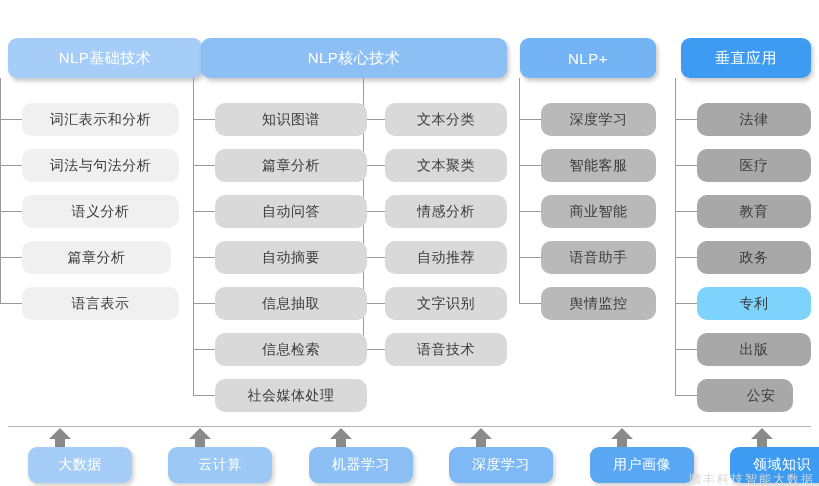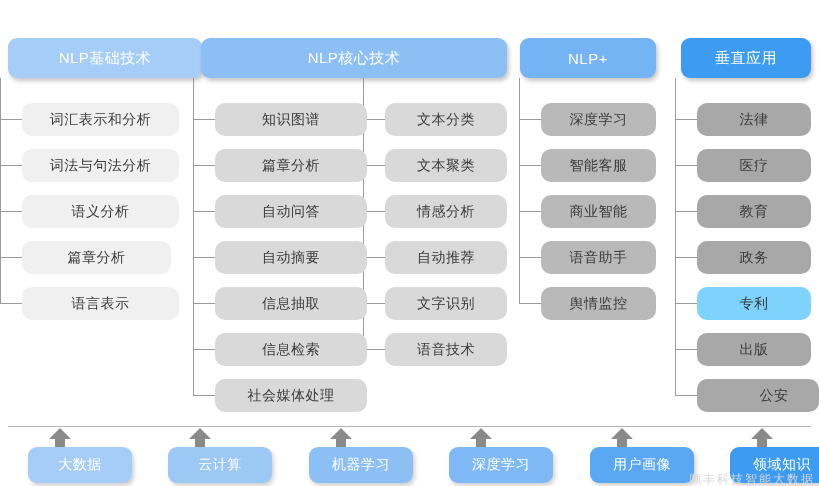--- a/index.html
+++ b/index.html
@@ -146,21 +146,21 @@
       <div class="item" style="left: 541px; top: 149px; width: 115px; background: rgb(185, 185, 185);">智能客服</div>
       <div class="item" style="left: 541px; top: 195px; width: 115px; background: rgb(185, 185, 185);">商业智能</div>
       <div class="item" style="left: 541px; top: 241px; width: 115px; background: rgb(185, 185, 185);">语音助手</div>
       <div class="item" style="left: 541px; top: 287px; width: 115px; background: rgb(185, 185, 185);">舆情监控</div>
       <div class="item" style="left: 697px; top: 103px; width: 114px; background: rgb(168, 168, 168);">法律</div>
       <div class="item" style="left: 697px; top: 149px; width: 114px; background: rgb(168, 168, 168);">医疗</div>
       <div class="item" style="left: 697px; top: 195px; width: 114px; background: rgb(168, 168, 168);">教育</div>
       <div class="item" style="left: 697px; top: 241px; width: 114px; background: rgb(168, 168, 168);">政务</div>
       <div class="item" style="left: 697px; top: 287px; width: 114px; background: #7dd3fc;">专利</div>
       <div class="item" style="left: 697px; top: 333px; width: 114px; background: rgb(168, 168, 168);">出版</div>
-      <div class="item" style="left: 697px; top: 379px; width: 122px; background: rgb(168, 168, 168); padding-left: 32px;">公安</div>
+      <div class="item" style="left: 697px; top: 379px; width: 96px; background: rgb(168, 168, 168); padding-left: 32px;">公安</div>
     </div>
 
   <div class="divider"></div>
 
   <div id="arrows-layer">
       <div class="arrow" style="left: 47px; top: 427px;">
         <svg width="26" height="24" viewBox="0 0 26 24">
           <path d="M13 1 L24 12 L18 12 L18 23 L8 23 L8 12 L2 12 Z" fill="#8a8a8a"></path>
         </svg>
       </div>

